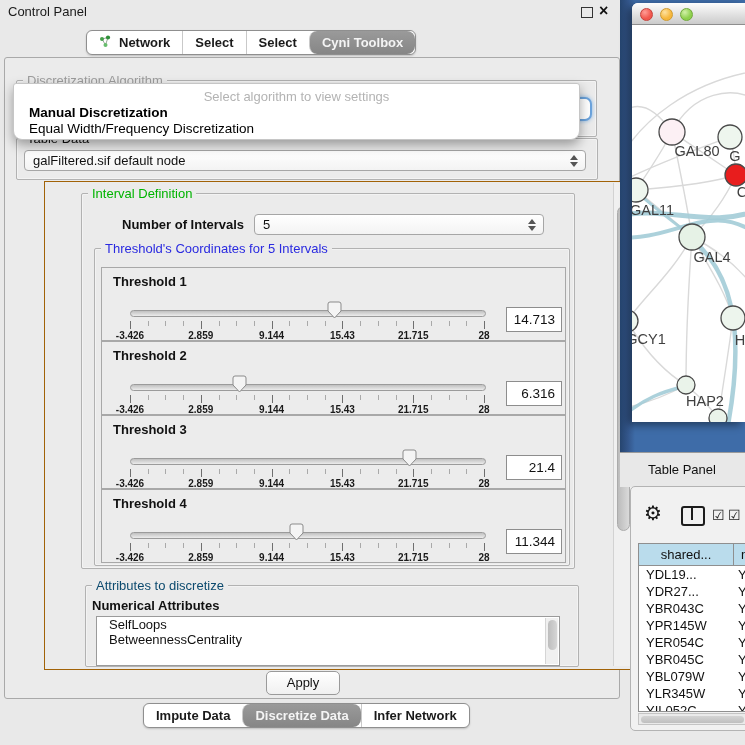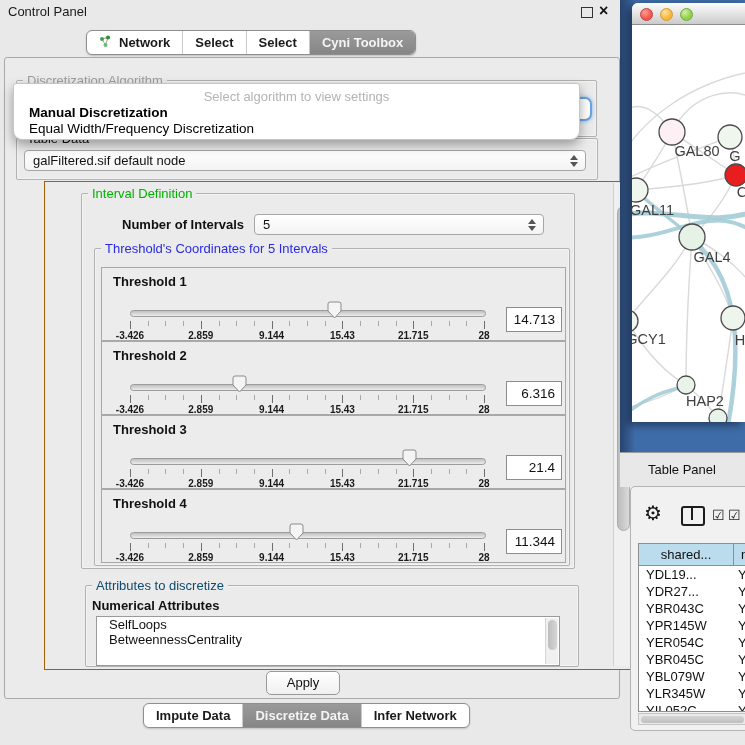--- a/index.html
+++ b/index.html
@@ -10,21 +10,21 @@
   #cp-titlebar{left:0;top:0;width:620px;height:22px;}
   #cp-title{left:8px;top:4px;font-size:13px;color:#1a1a1a;}
   #float-btn{left:581px;top:7px;width:10px;height:9px;border:1.5px solid #333;background:transparent;}
   #close-btn{left:599px;top:2px;font-size:16px;font-weight:bold;color:#111;line-height:18px;}
   
   .seg{display:flex;height:23px;background:#fff;border:1px solid #8f8f8f;border-radius:6px;
        overflow:hidden;box-shadow:0 1px 2px rgba(0,0,0,.18);}
   .seg .tab{display:flex;align-items:center;gap:7px;padding:0 12px;font-size:13px;font-weight:bold;
        color:#1a1a1a;border-left:1px solid #c9c9c9;white-space:nowrap;}
   .seg .tab:first-child{border-left:none;}
-  .seg .tab.sel{background:linear-gradient(#9a9a9a,#868686);color:#f4f4f4;}
+  .seg .tab.sel{background:linear-gradient(#9a9a9a,#868686);color:#f4f4f4;border-radius:8px;}
   #top-tabs{left:86px;top:30px;}
   #bottom-tabs{left:143px;top:703px;}
   
   #outer-panel{left:4px;top:57px;width:614px;height:640px;background:#ebebeb;
        border:1px solid #a9a9a9;border-radius:3px;}
   .grp{position:absolute;border:1px solid #b2b2b2;border-radius:2px;box-shadow:inset 0 0 0 1px #f3f3f3;}
   .grp .gt{position:absolute;top:-8px;left:6px;background:#ebebeb;padding:0 4px;font-size:13px;white-space:nowrap;}
   #algo-grp{left:16px;top:80px;width:579px;height:55px;z-index:1;}
   #algo-grp .gt{color:#9c9c9c;}
   #combo-frag{left:552px;top:97px;width:36px;height:20px;background:#fff;border:2px solid #6ba3dc;

